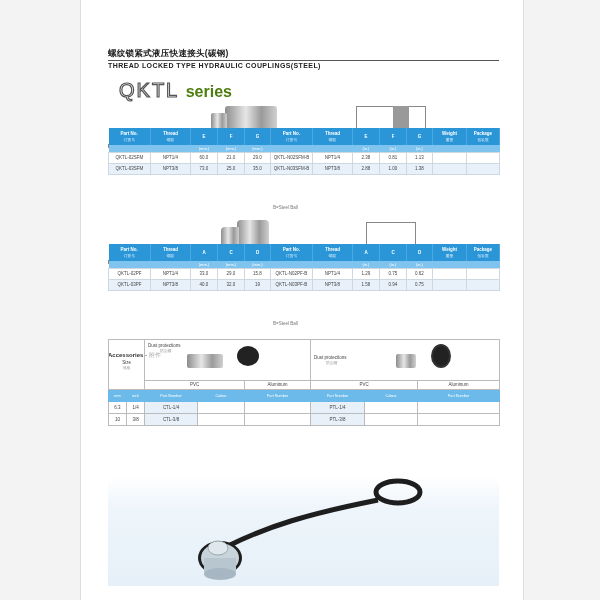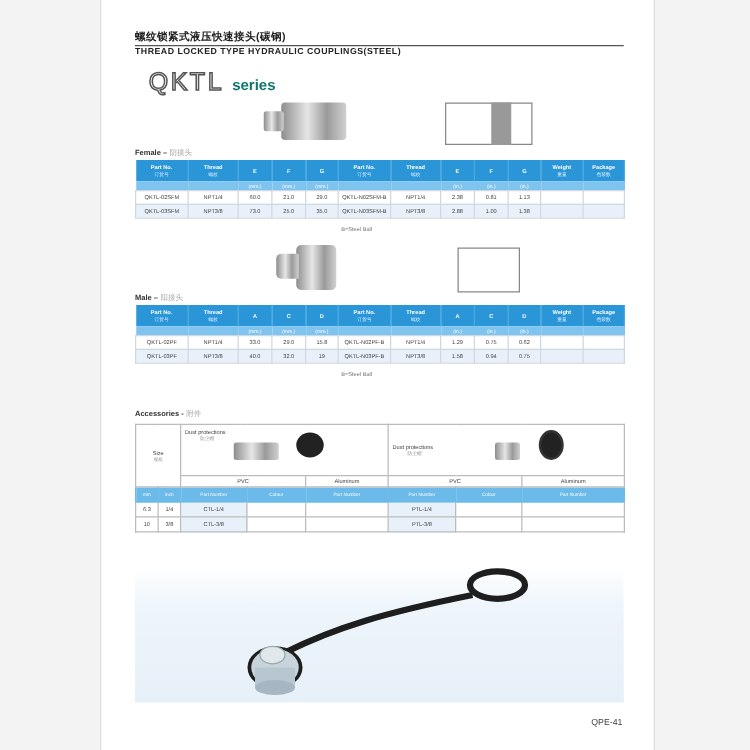--- a/index.html
+++ b/index.html
@@ -1,25 +1,25 @@
 <!DOCTYPE html>
 <html><head>
 <meta charset="utf-8">
 <style>
   * { box-sizing: border-box; margin: 0; padding: 0; }
   html, body { width: 600px; height: 600px; background: #f3f3f3; overflow: hidden; }
   body { font-family: "Liberation Sans", sans-serif; color: #333; position: relative; }
   .page { position: absolute; left: 80px; top: 0; width: 444px; height: 600px; background: #fff; border-left: 1px solid #ddd; border-right: 1px solid #ddd; }
-  .abs { position: absolute; }
+  .abs { position: absolute; margin-top: 24px; }
   .cn-title { left: 27px; top: 24px; font-size: 8.5px; font-weight: bold; color: #222; letter-spacing: 0.3px; }
   .rule { left: 27px; top: 36px; width: 391px; height: 1px; background: #555; }
   .en-title { left: 27px; top: 38px; font-size: 7px; font-weight: bold; color: #222; letter-spacing: 0.4px; }
   .series { left: 38px; top: 55px; }
   .series .q { font-size: 20px; font-weight: normal; color: #fff; -webkit-text-stroke: 1.2px #555; letter-spacing: 2px; }
-  .series .s { font-size: 12px; font-weight: bold; color: #0f766e; margin-left: 2px; }
+  .series .s { font-size: 16px; font-weight: bold; color: #4d7c0f; margin-left: 2px; }
   .section-label { font-size: 6px; font-weight: bold; color: #333; }
   .section-label .cn { color: #aaa; font-weight: normal; margin-left: 2px; }
   table.spec { position: absolute; left: 27px; width: 391px; border-collapse: collapse; font-size: 4.5px; table-layout: fixed; }
   table.spec th { background: #2a96d8; color: #fff; font-weight: bold; height: 17px; line-height: 6px; text-align: center; border-right: 1px solid #4aa8e2; }
   table.spec th .sub { display: block; font-size: 3.8px; font-weight: normal; color: #dfefff; }
   table.spec tr.units td { background: #7ec4ee; color: #fff; height: 7px; text-align: center; font-size: 4px; border: none; }
   table.spec td { height: 11px; text-align: center; border: 1px solid #cfd8e0; color: #444; }
   table.spec tr.alt td { background: #e8f1fa; }
   .note { font-size: 4.5px; color: #777; }
   .photo { background: linear-gradient(90deg, #8d8d8d, #e6e6e6 40%, #9a9a9a 70%, #d0d0d0); border-radius: 2px; }

